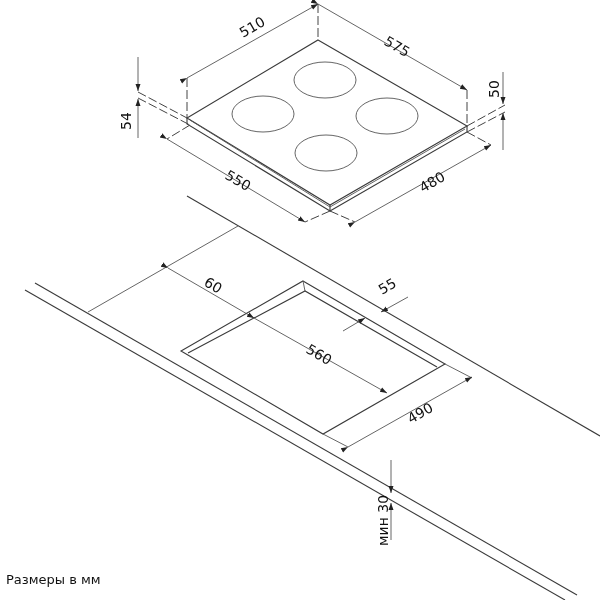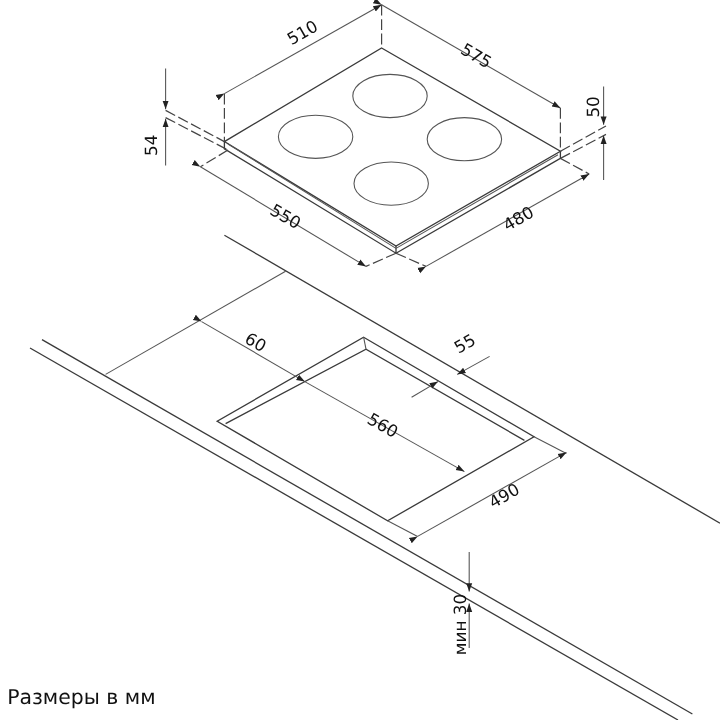--- a/index.html
+++ b/index.html
@@ -2,21 +2,21 @@
 <html><head>
 <meta charset="utf-8">
 <style>
   html, body { margin:0; padding:0; background:#ffffff; }
   body { width:600px; height:600px; overflow:hidden; position:relative; font-family:"DejaVu Sans", sans-serif; }
   svg { position:absolute; left:0; top:0; }
   .ln { stroke:#3a3a3a; stroke-width:1.1; fill:none; }
   .thin { stroke:#555; stroke-width:0.9; fill:none; }
   .dash { stroke:#444; stroke-width:1; fill:none; stroke-dasharray:9 3; }
   .lbl { font-family:"DejaVu Sans", sans-serif; font-size:14px; fill:#111; }
-  .caption { position:absolute; left:6px; top:572px; font-size:17px; color:#111; font-family:"DejaVu Sans", sans-serif; }
+  .caption { position:absolute; left:6px; top:572px; font-size:13px; color:#111; font-family:"DejaVu Sans", sans-serif; }
 </style>
 </head>
 <body>
 
 <svg width="600" height="600" viewBox="0 0 600 600">
   <defs>
     <marker id="arr" markerWidth="8" markerHeight="8" refX="7" refY="4" orient="auto" markerUnits="userSpaceOnUse">
       <path d="M0,1.5 L7,4 L0,6.5 Z" fill="#222"></path>
     </marker>
   </defs>

